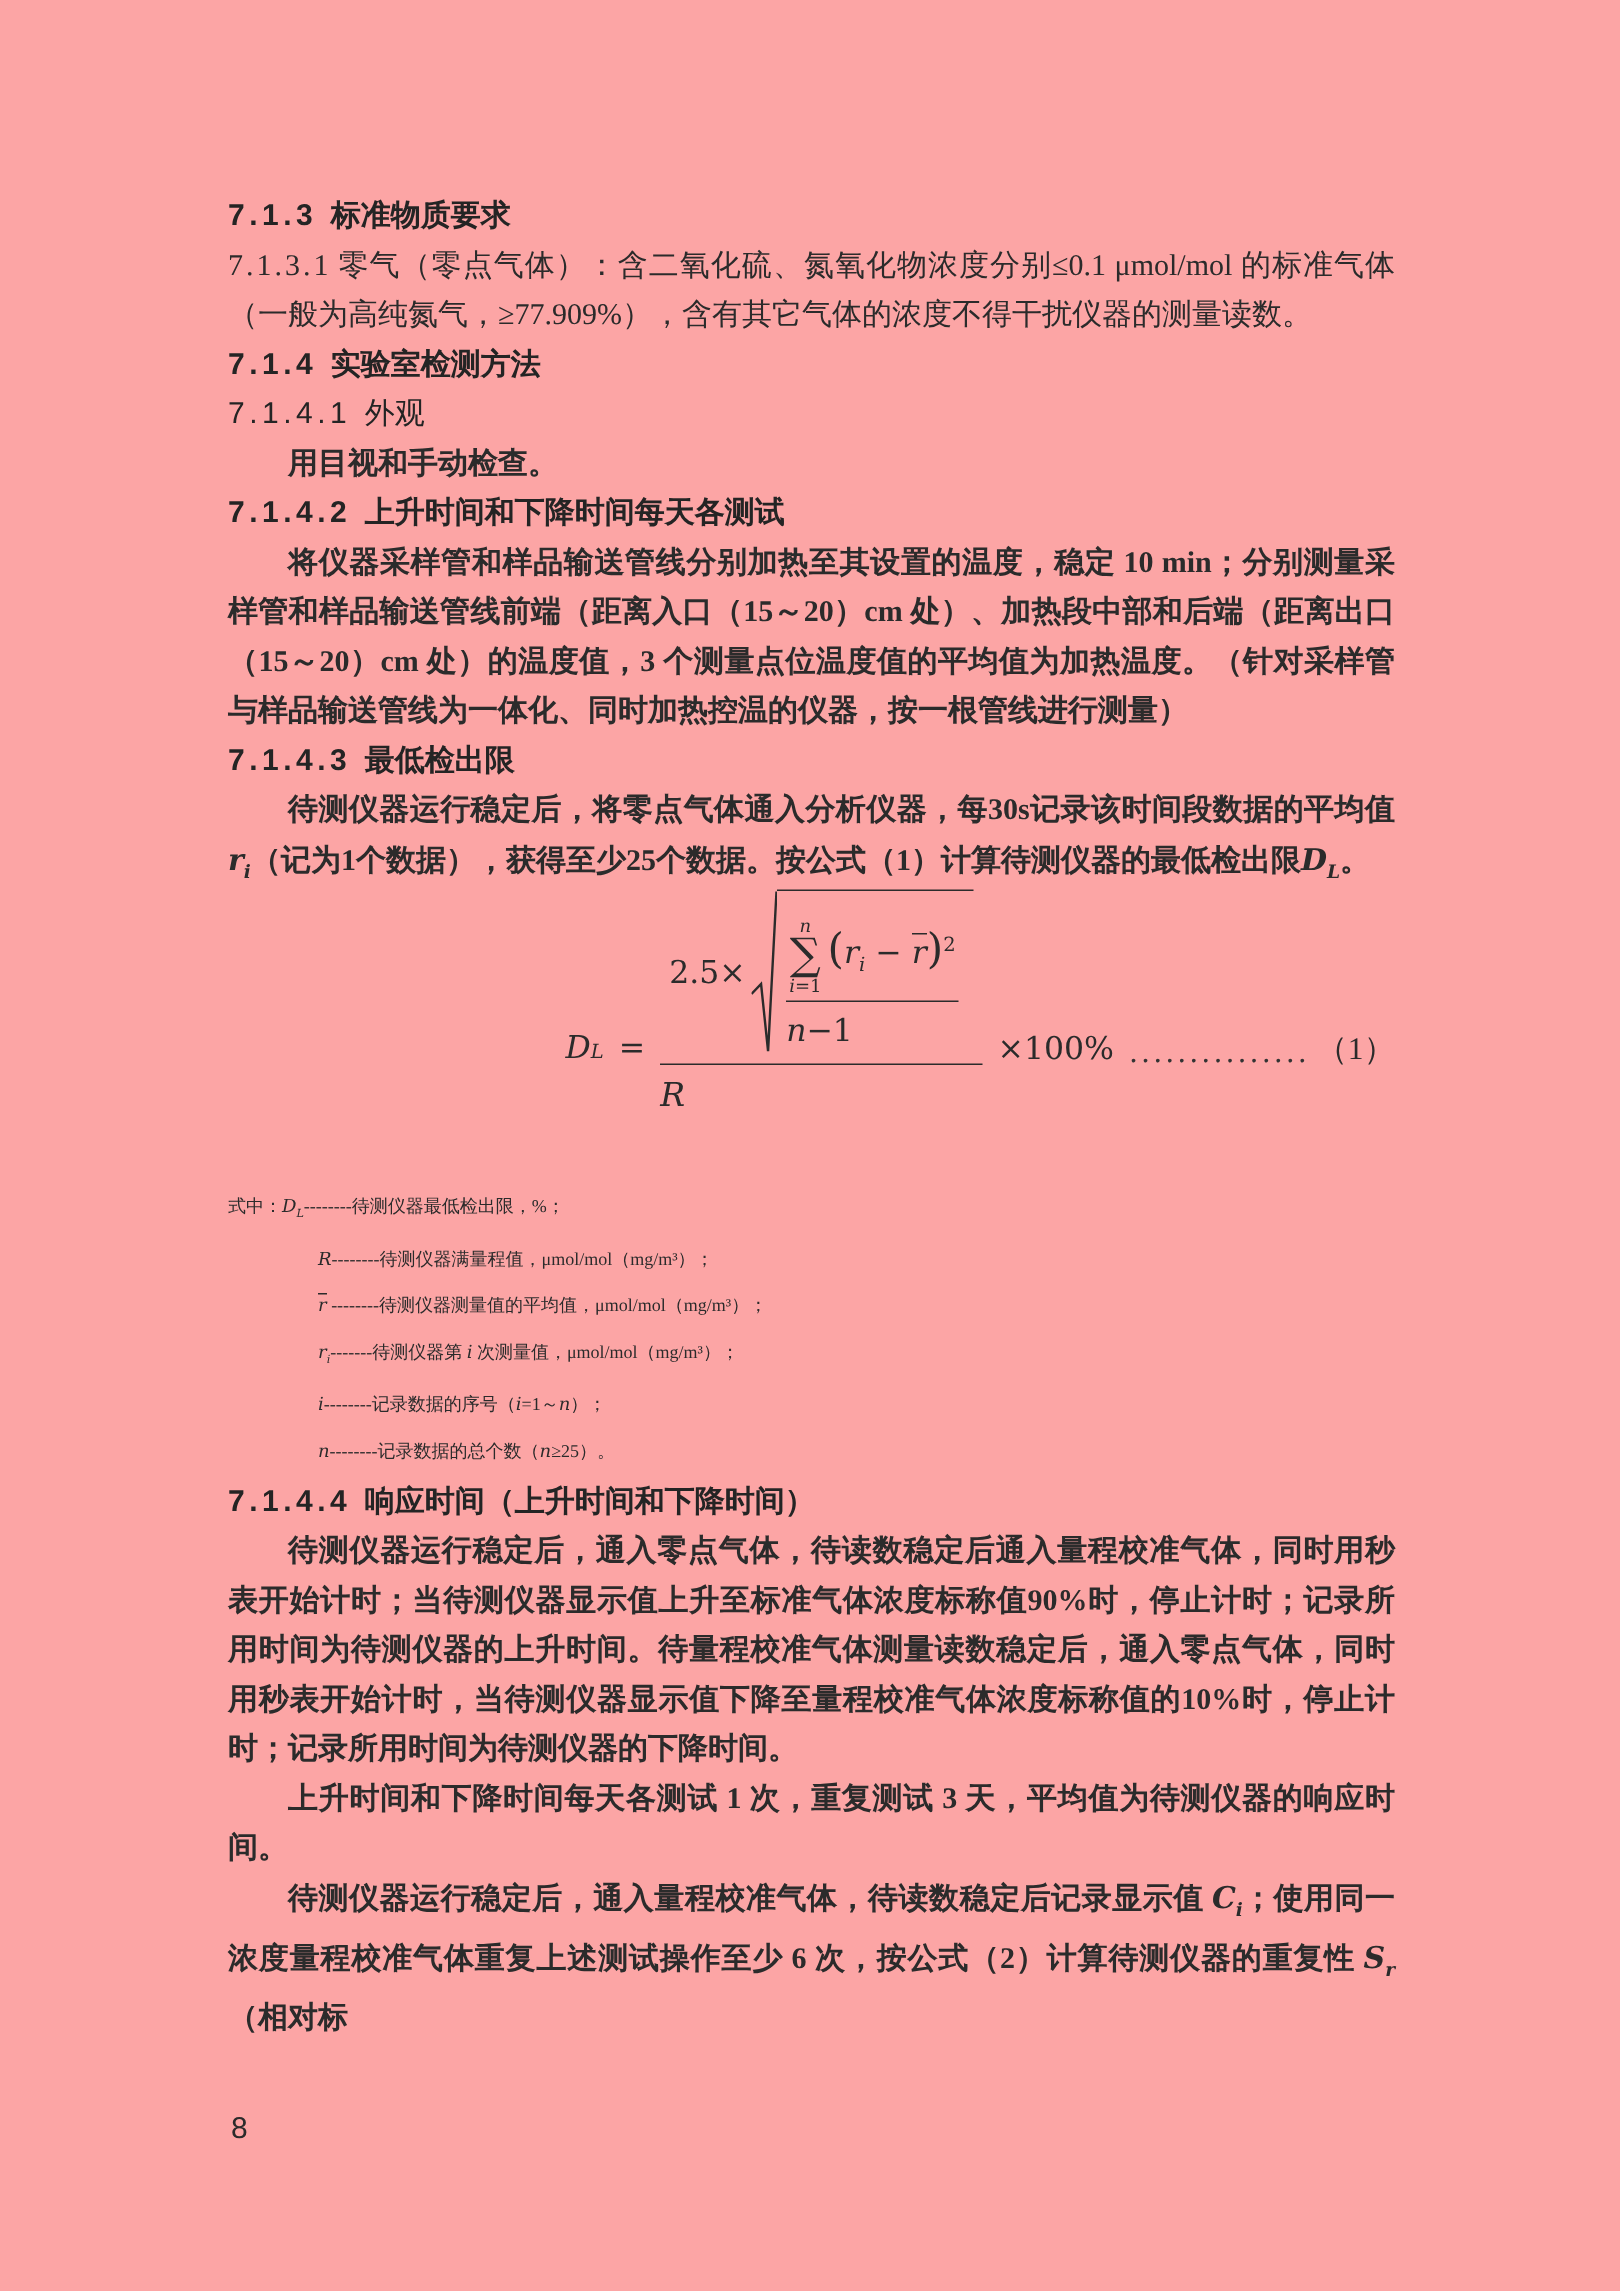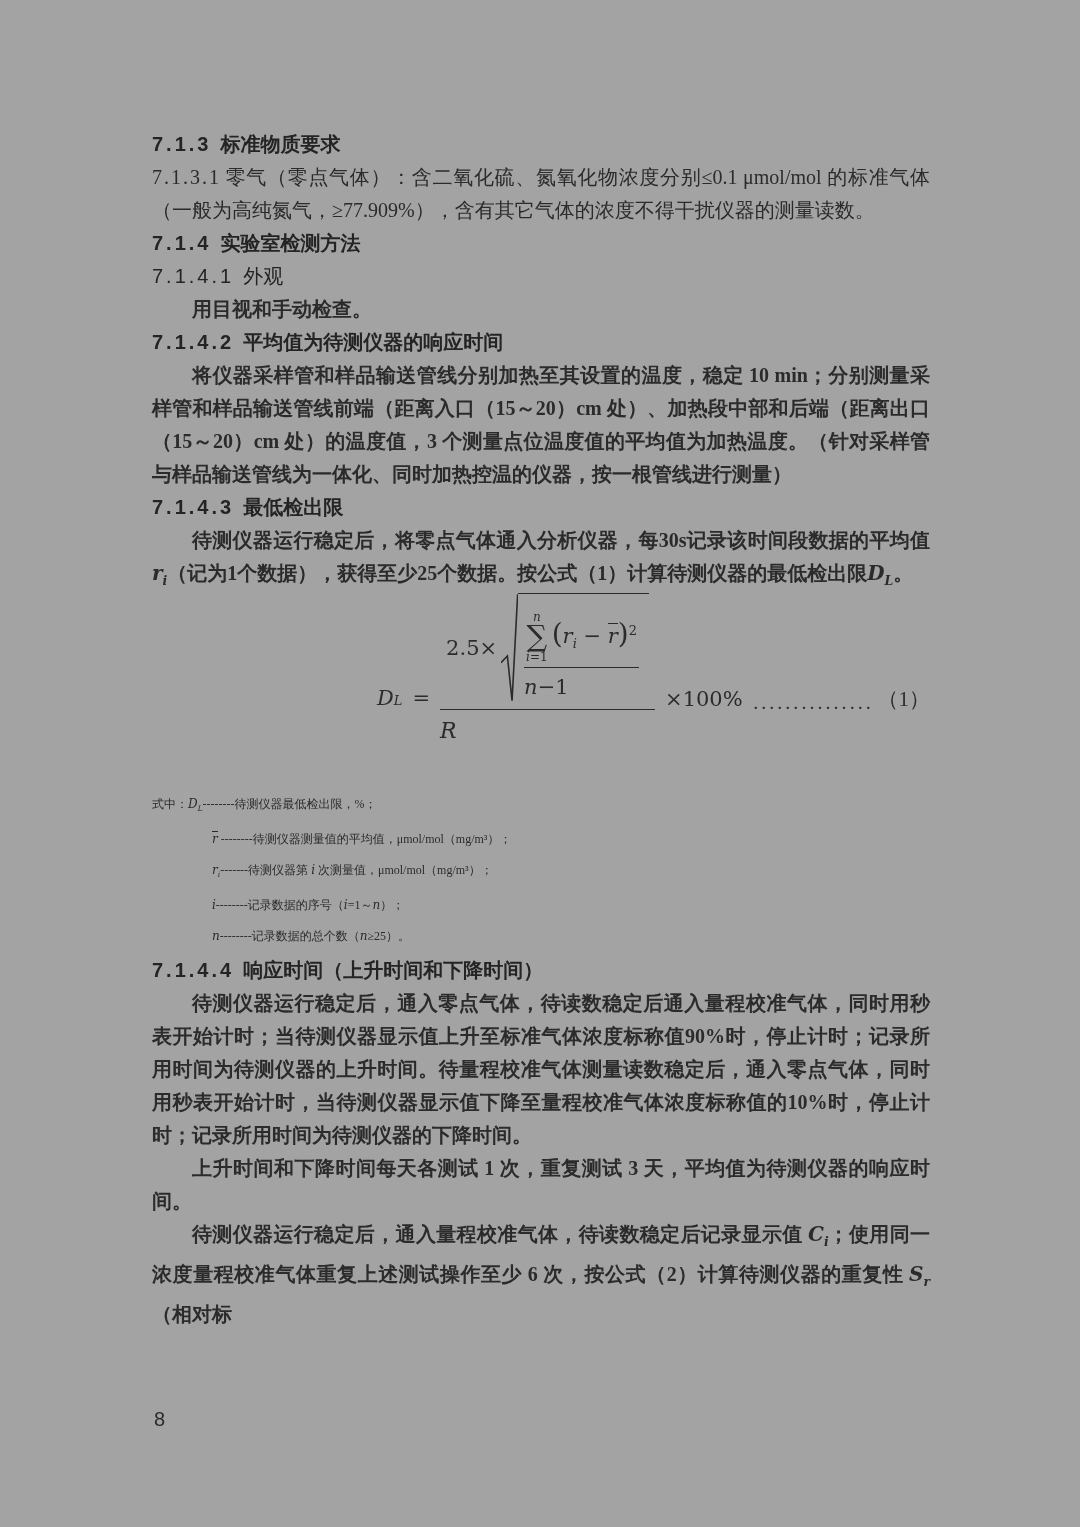--- a/index.html
+++ b/index.html
@@ -1,17 +1,17 @@
 <!DOCTYPE html>
 <html><head>
 <meta charset="utf-8">
 <style>
   html,body { margin:0; padding:0; background:#ffffff; }
   .page {
-    width:1080px; height:1527px; background:#a3a3a3; position:relative;
+    width:1080px; height:1527px; background:#fca5a5; position:relative;
     box-sizing:border-box; padding:128px 150px 0 152px; overflow:hidden;
     color:#2b2b2b;
   }
   .body-text { font-family:"Liberation Serif","DejaVu Serif",serif; font-size:20px; line-height:33px; }
   p { margin:0; }
   .para { text-align:justify; }
   .indent { text-indent:2em;font-weight:bold; }
   .h1 {
     font-family:"Liberation Sans","DejaVu Sans",sans-serif;
     font-weight:700; font-size:20px; line-height:33px; color:#242424;
@@ -68,21 +68,21 @@
 
     <p class="para"><span class="pnum">7.1.3.1</span><span>零气（零点气体）：含二氧化硫、氮氧化物浓度分别≤0.1 μmol/mol 的标准气体（一般为高纯氮气，≥77.909%），含有其它气体的浓度不得干扰仪器的测量读数。</span></p>
 
 
     <div class="h1"><span class="hnum">7.1.4</span><span>实验室检测方法</span></div>
 
     <div class="h1 h-reg"><span class="hnum">7.1.4.1</span><span>外观</span></div>
 
     <p class="para indent">用目视和手动检查。</p>
 
-    <div class="h1"><span class="hnum">7.1.4.2</span><span>平均值为待测仪器的响应时间</span></div>
+    <div class="h1"><span class="hnum">7.1.4.2</span><span>上升时间和下降时间每天各测试</span></div>
 
     <p class="para indent">将仪器采样管和样品输送管线分别加热至其设置的温度，稳定 10 min；分别测量采样管和样品输送管线前端（距离入口（15～20）cm 处）、加热段中部和后端（距离出口（15～20）cm 处）的温度值，3 个测量点位温度值的平均值为加热温度。（针对采样管与样品输送管线为一体化、同时加热控温的仪器，按一根管线进行测量）</p>
 
     <div class="h1"><span class="hnum">7.1.4.3</span><span>最低检出限</span></div>
 
     <p class="para indent">待测仪器运行稳定后，将零点气体通入分析仪器，每30s记录该时间段数据的平均值<span class="mv">r</span><sub class="mv msub">i</sub>（记为1个数据），获得至少25个数据。按公式（1）计算待测仪器的最低检出限<span class="mv">D</span><sub class="mv msub">L</sub>。</p>
 
     <div class="formula">
       <div class="f-row">
         <span class="f-lhs">
@@ -115,20 +115,21 @@
           <span class="fden oden"><span class="mv">R</span></span>
         </span>
         <span class="f-times">×100%</span>
         <span class="f-dots">..........................................................</span>
         <span class="f-eqno">（1）</span>
       </div>
     </div>
 
     <div class="defs para">
       <div class="def-line def-first"><span>式中：</span><span><span class="mv">D</span><sub class="mv msub">L</sub>--------待测仪器最低检出限，%；</span></div>
+      <div class="def-line"><span class="mv">R</span>--------待测仪器满量程值，μmol/mol（mg/m³）；</div>
       <div class="def-line"><span class="mv overbar">r</span> --------待测仪器测量值的平均值，μmol/mol（mg/m³）；</div>
       <div class="def-line"><span class="mv">r</span><sub class="mv msub">i</sub>-------待测仪器第 <span class="mv">i</span> 次测量值，μmol/mol（mg/m³）；</div>
       <div class="def-line"><span class="mv">i</span>--------记录数据的序号（<span class="mv">i</span>=1～<span class="mv">n</span>）；</div>
       <div class="def-line"><span class="mv">n</span>--------记录数据的总个数（<span class="mv">n</span>≥25）。</div>
     </div>
 
     <div class="h1"><span class="hnum">7.1.4.4</span><span>响应时间（上升时间和下降时间）</span></div>
 
     <p class="para indent">待测仪器运行稳定后，通入零点气体，待读数稳定后通入量程校准气体，同时用秒表开始计时；当待测仪器显示值上升至标准气体浓度标称值90%时，停止计时；记录所用时间为待测仪器的上升时间。待量程校准气体测量读数稳定后，通入零点气体，同时用秒表开始计时，当待测仪器显示值下降至量程校准气体浓度标称值的10%时，停止计时；记录所用时间为待测仪器的下降时间。</p>
     <p class="para indent">上升时间和下降时间每天各测试 1 次，重复测试 3 天，平均值为待测仪器的响应时间。</p>

